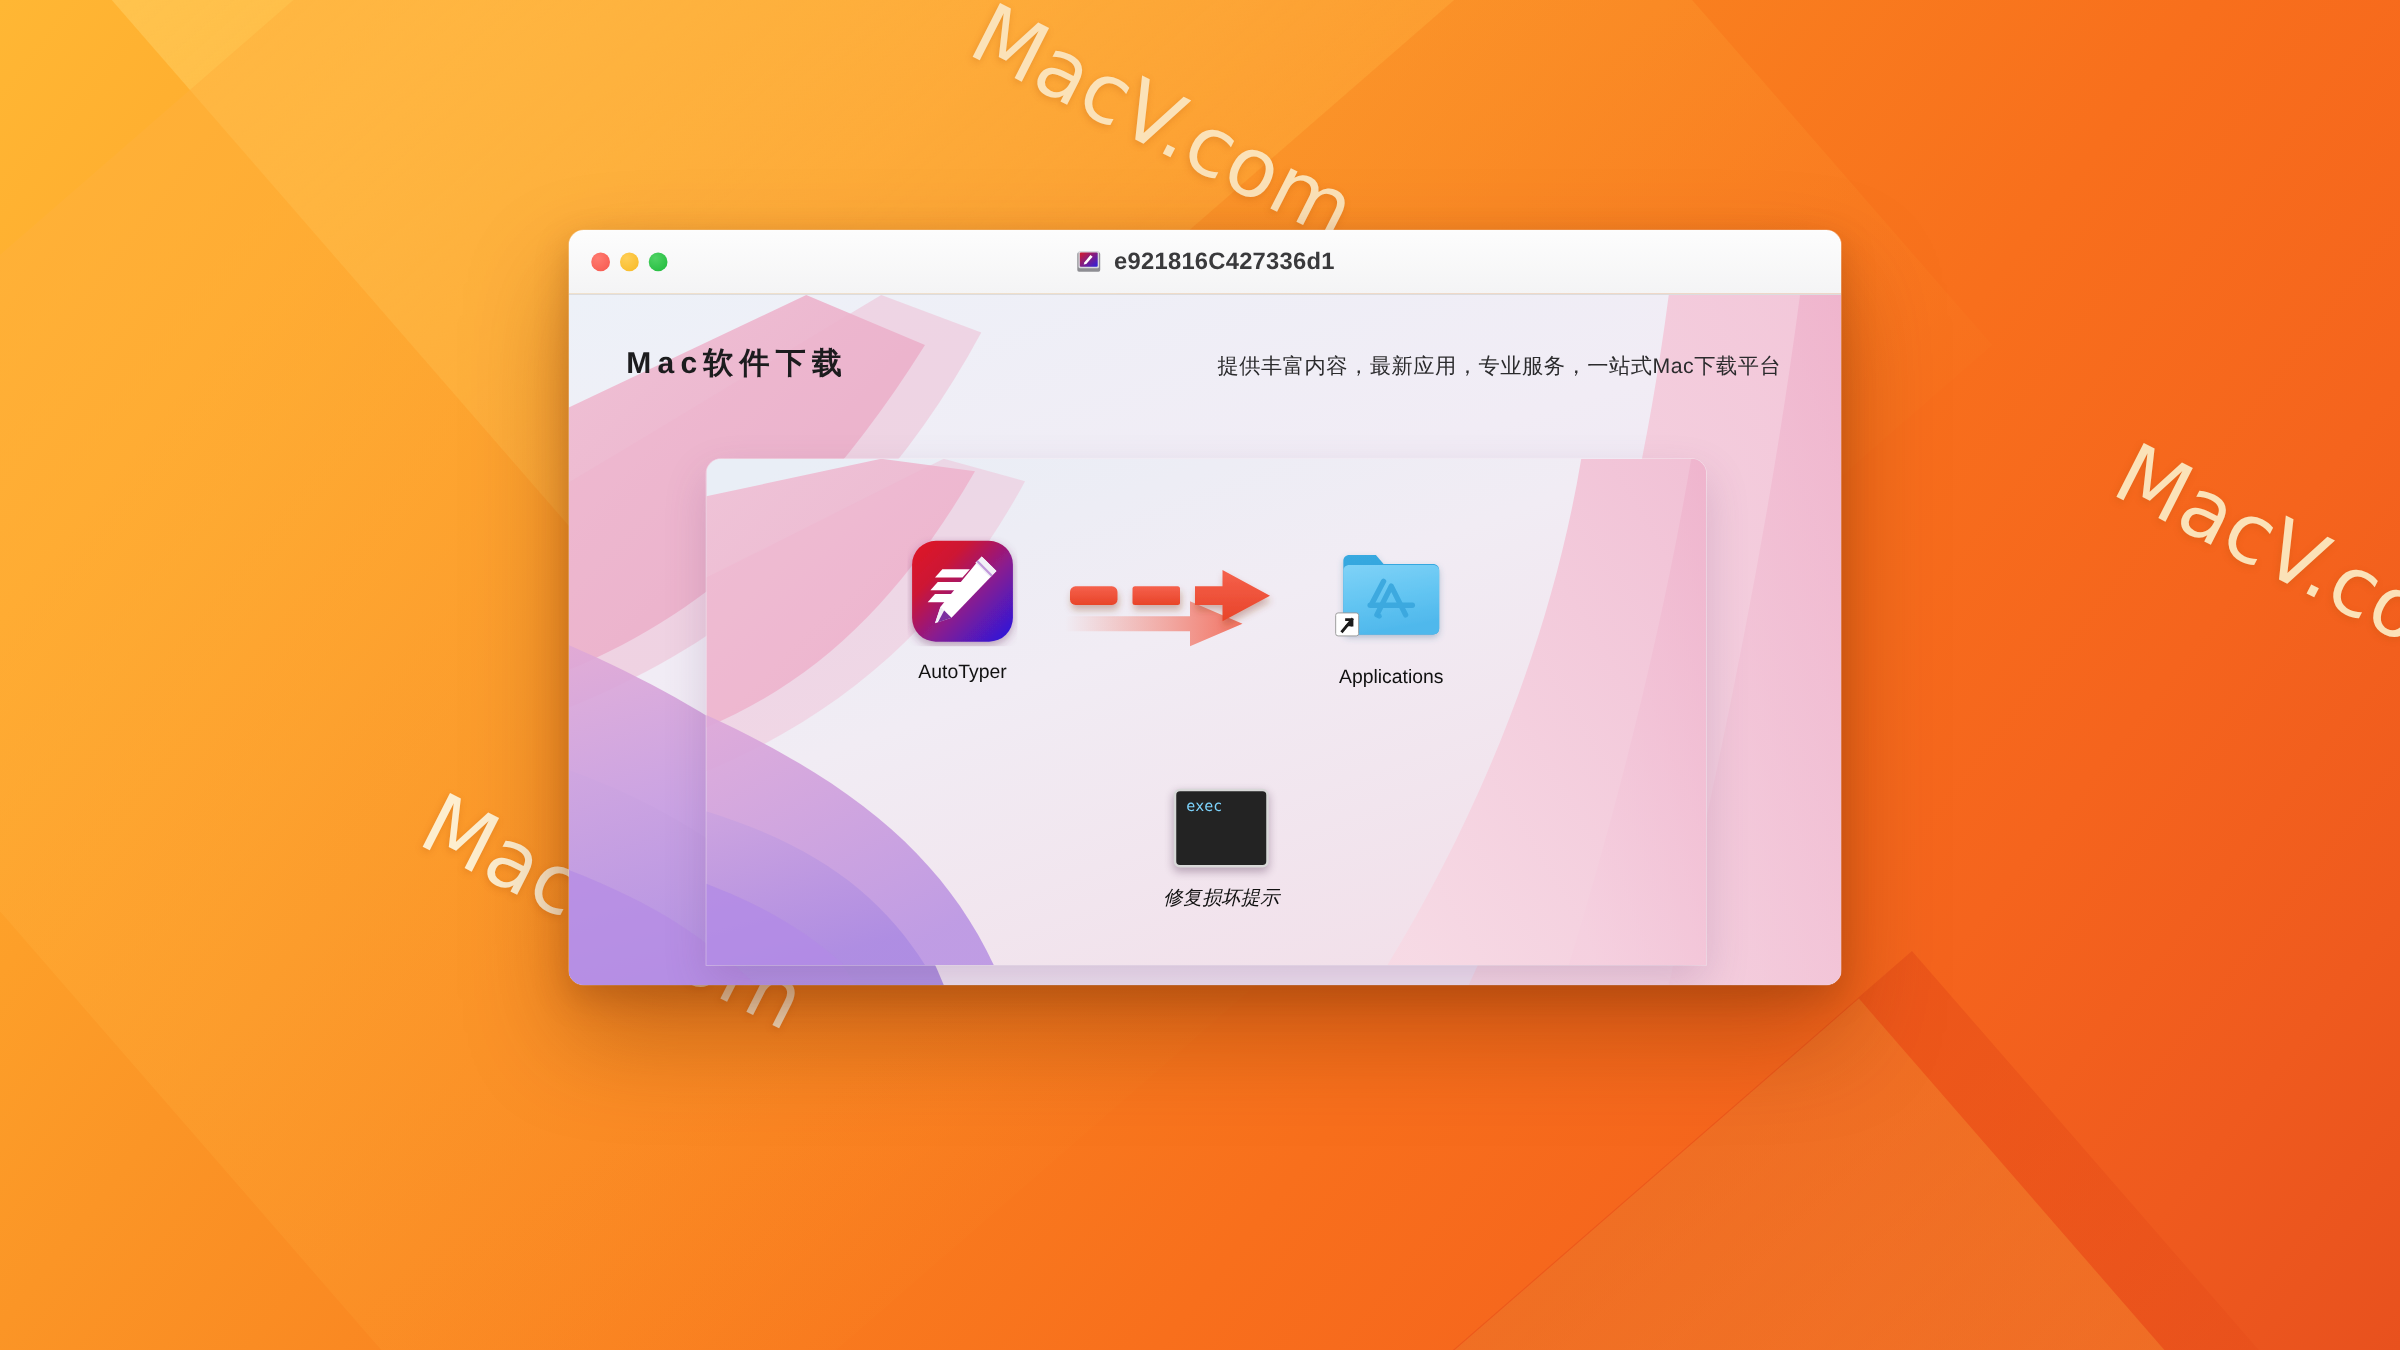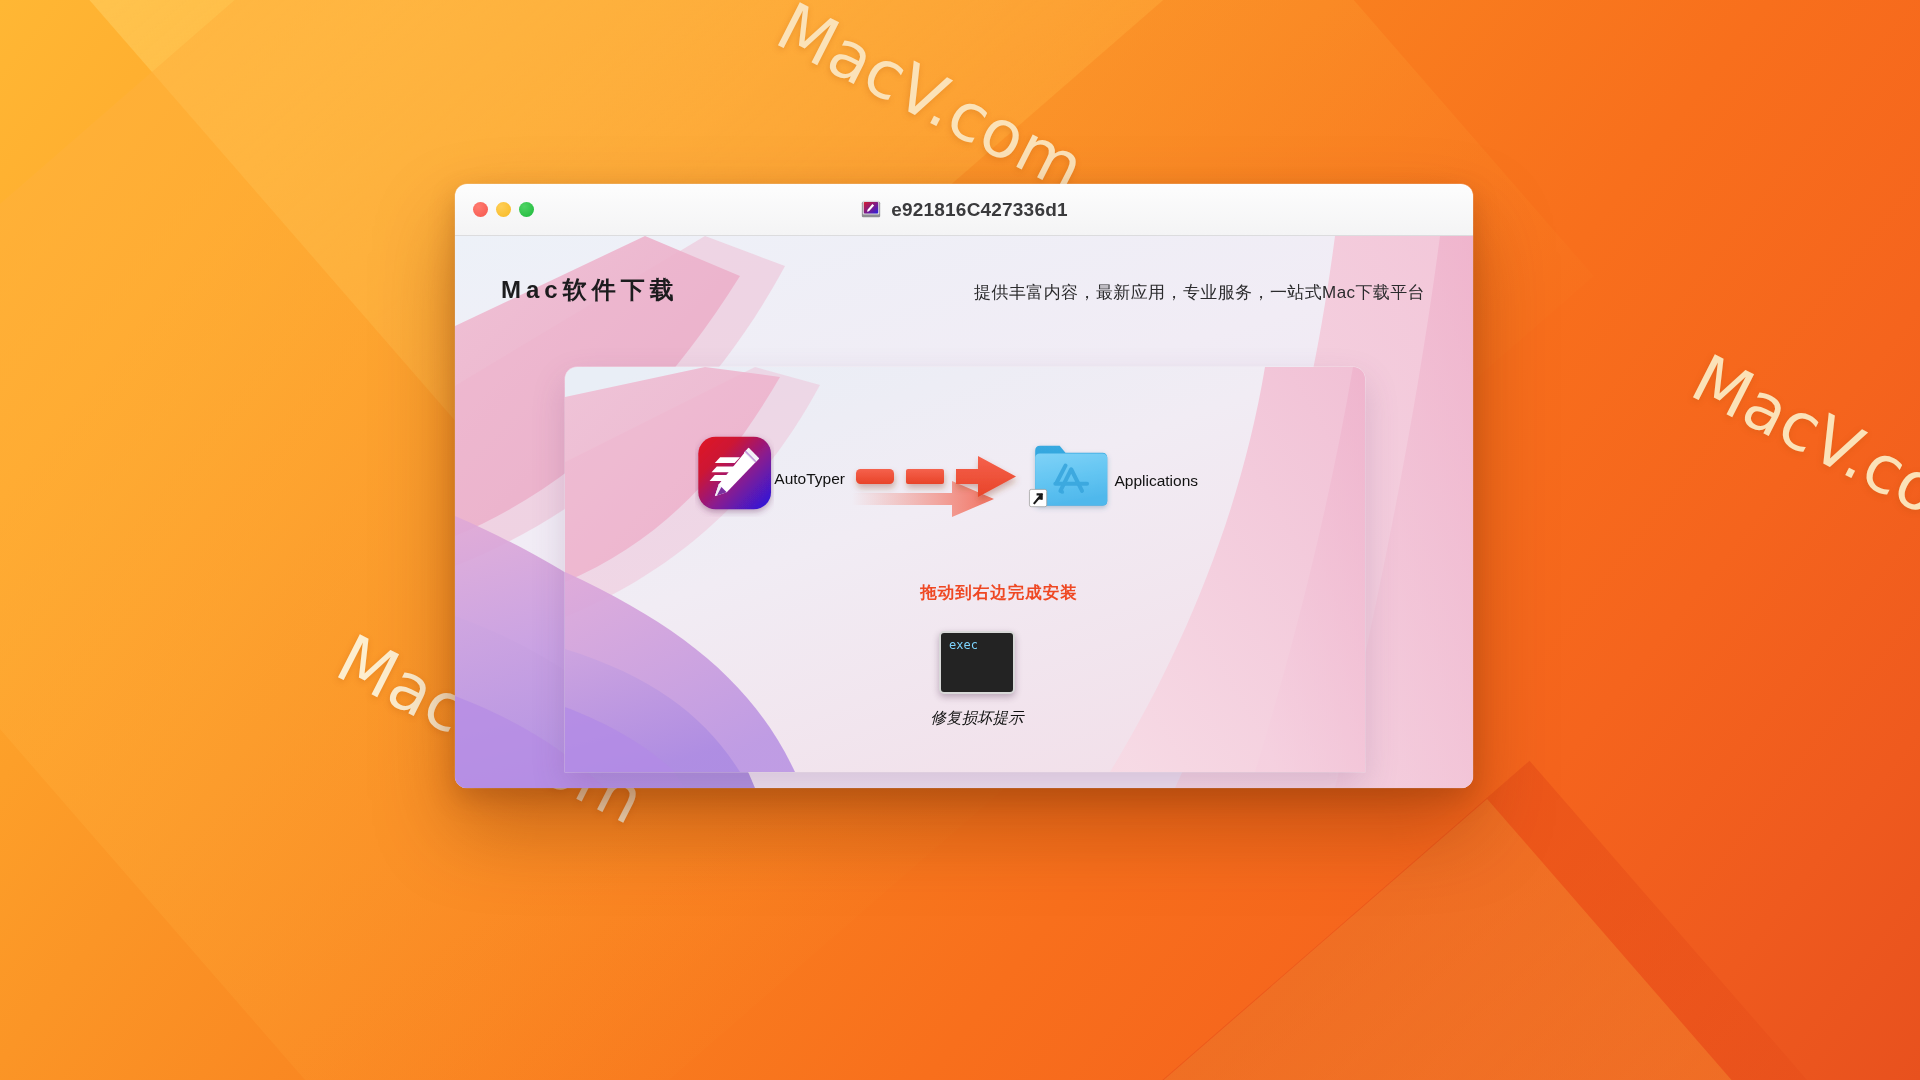--- a/index.html
+++ b/index.html
@@ -186,21 +186,21 @@
   #icon-row {
     position: absolute;
     left: 0; right: 0; top: 62px;
     height: 190px;
     z-index: 2;
   }
 
   .icon-cell {
     position: absolute;
     display: flex;
-    flex-direction: row;
+    flex-direction: column;
     align-items: center;
   }
   #cell-app { left: 130px; top: 0; width: 150px; }
   #cell-applications { left: 463px; top: 0; width: 170px; }
 
   .icon-label {
     margin-top: 12px;
     font-size: 15.5px;
     color: #111;
     font-family: "Liberation Sans", "DejaVu Sans", sans-serif;
@@ -495,21 +495,20 @@
               <g>
                 <rect x="2" y="80" width="24" height="24" rx="2.5" fill="#ffffff" stroke="#9b9b9b" stroke-width="1"></rect>
                 <path d="M9 99 L19 87 M19 87 L13.4 87 M19 87 L19 92.8" stroke="#1b1b1b" stroke-width="3" fill="none" stroke-linecap="square"></path>
                 <path d="M19 86 L19 94 L11.5 94 Z" fill="#1b1b1b"></path>
               </g>
             </svg>
             <div class="icon-label">Applications</div>
           </div>
         </div>
 
-        <div id="drag-instruction">拖动到右边完成安装</div>
 
         <div id="cell-exec">
           <div id="terminal-icon">
             <span id="terminal-text">exec</span>
           </div>
           <div id="exec-label">修复损坏提示</div>
         </div>
 
       </div>
     </div>

